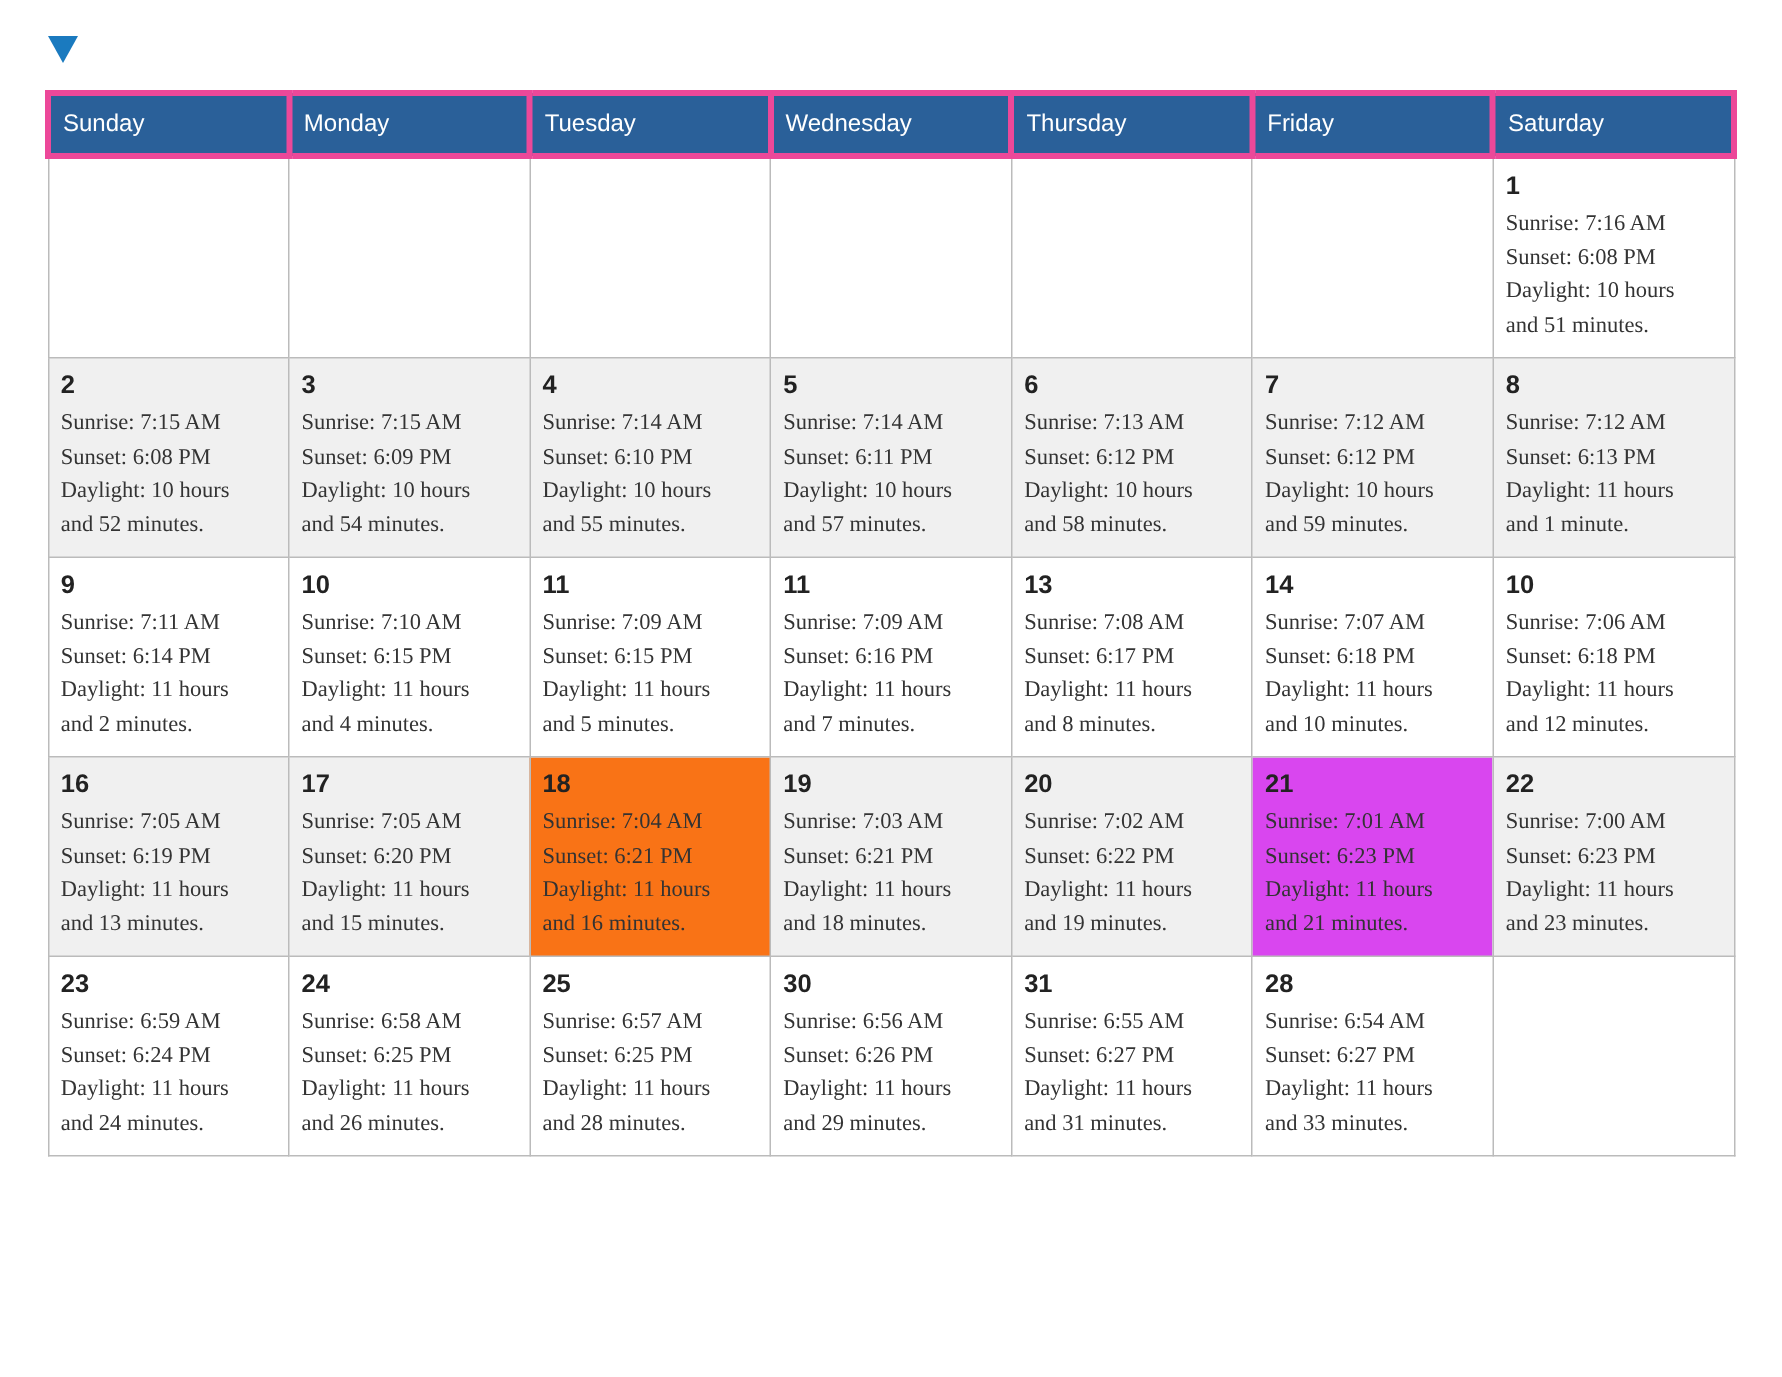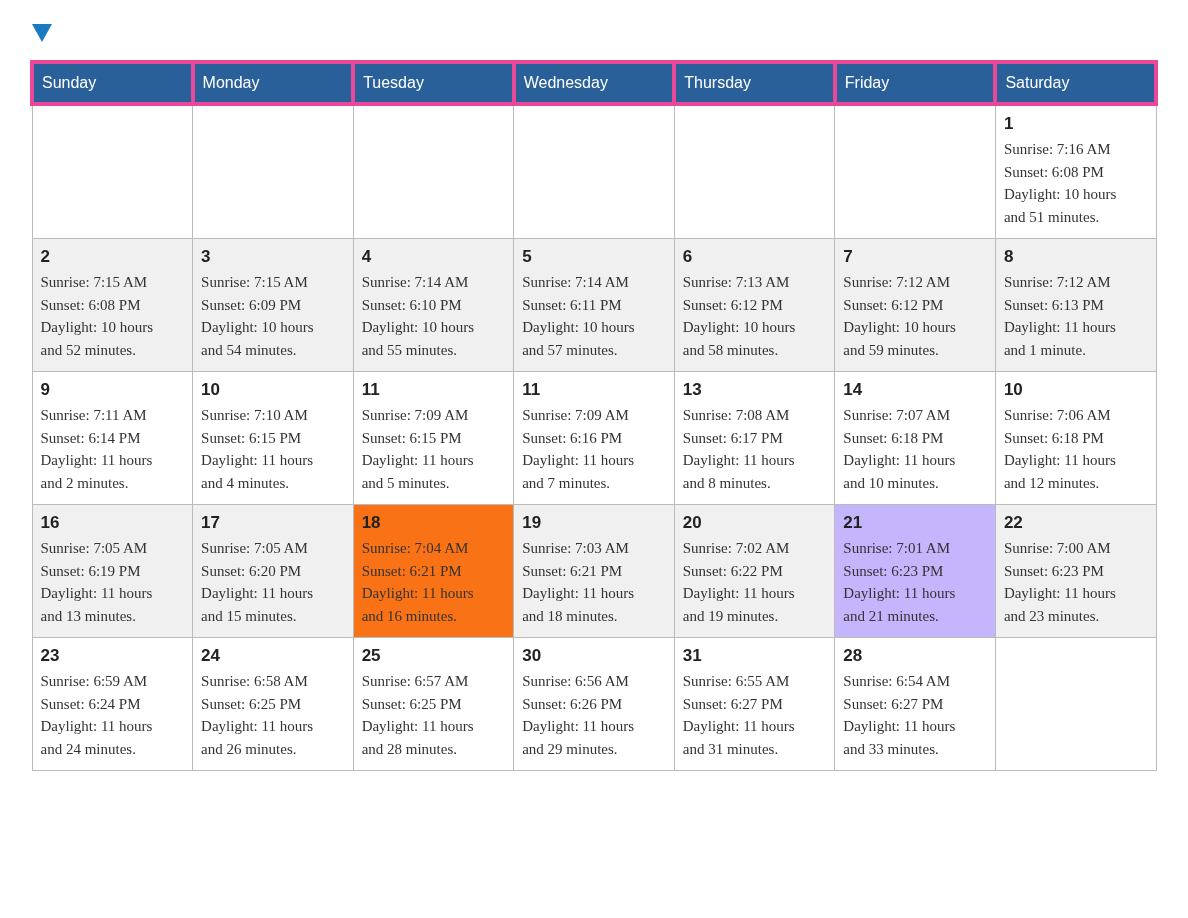--- a/index.html
+++ b/index.html
@@ -219,21 +219,21 @@
           <div class="day-info">Sunrise: 7:04 AM<br>Sunset: 6:21 PM<br>Daylight: 11 hours<br>and 16 minutes.</div>
         </td>
         <td style="background: rgb(240, 240, 240);">
           <div class="day-number">19</div>
           <div class="day-info">Sunrise: 7:03 AM<br>Sunset: 6:21 PM<br>Daylight: 11 hours<br>and 18 minutes.</div>
         </td>
         <td style="background: rgb(240, 240, 240);">
           <div class="day-number">20</div>
           <div class="day-info">Sunrise: 7:02 AM<br>Sunset: 6:22 PM<br>Daylight: 11 hours<br>and 19 minutes.</div>
         </td>
-        <td style="background: #c4b5fd;">
+        <td style="background: #d946ef;">
           <div class="day-number">21</div>
           <div class="day-info">Sunrise: 7:01 AM<br>Sunset: 6:23 PM<br>Daylight: 11 hours<br>and 21 minutes.</div>
         </td>
         <td style="background: rgb(240, 240, 240); margin-left: 41px;">
           <div class="day-number">22</div>
           <div class="day-info">Sunrise: 7:00 AM<br>Sunset: 6:23 PM<br>Daylight: 11 hours<br>and 23 minutes.</div>
         </td>
       </tr>
       <tr class="week-row">
         <td>

